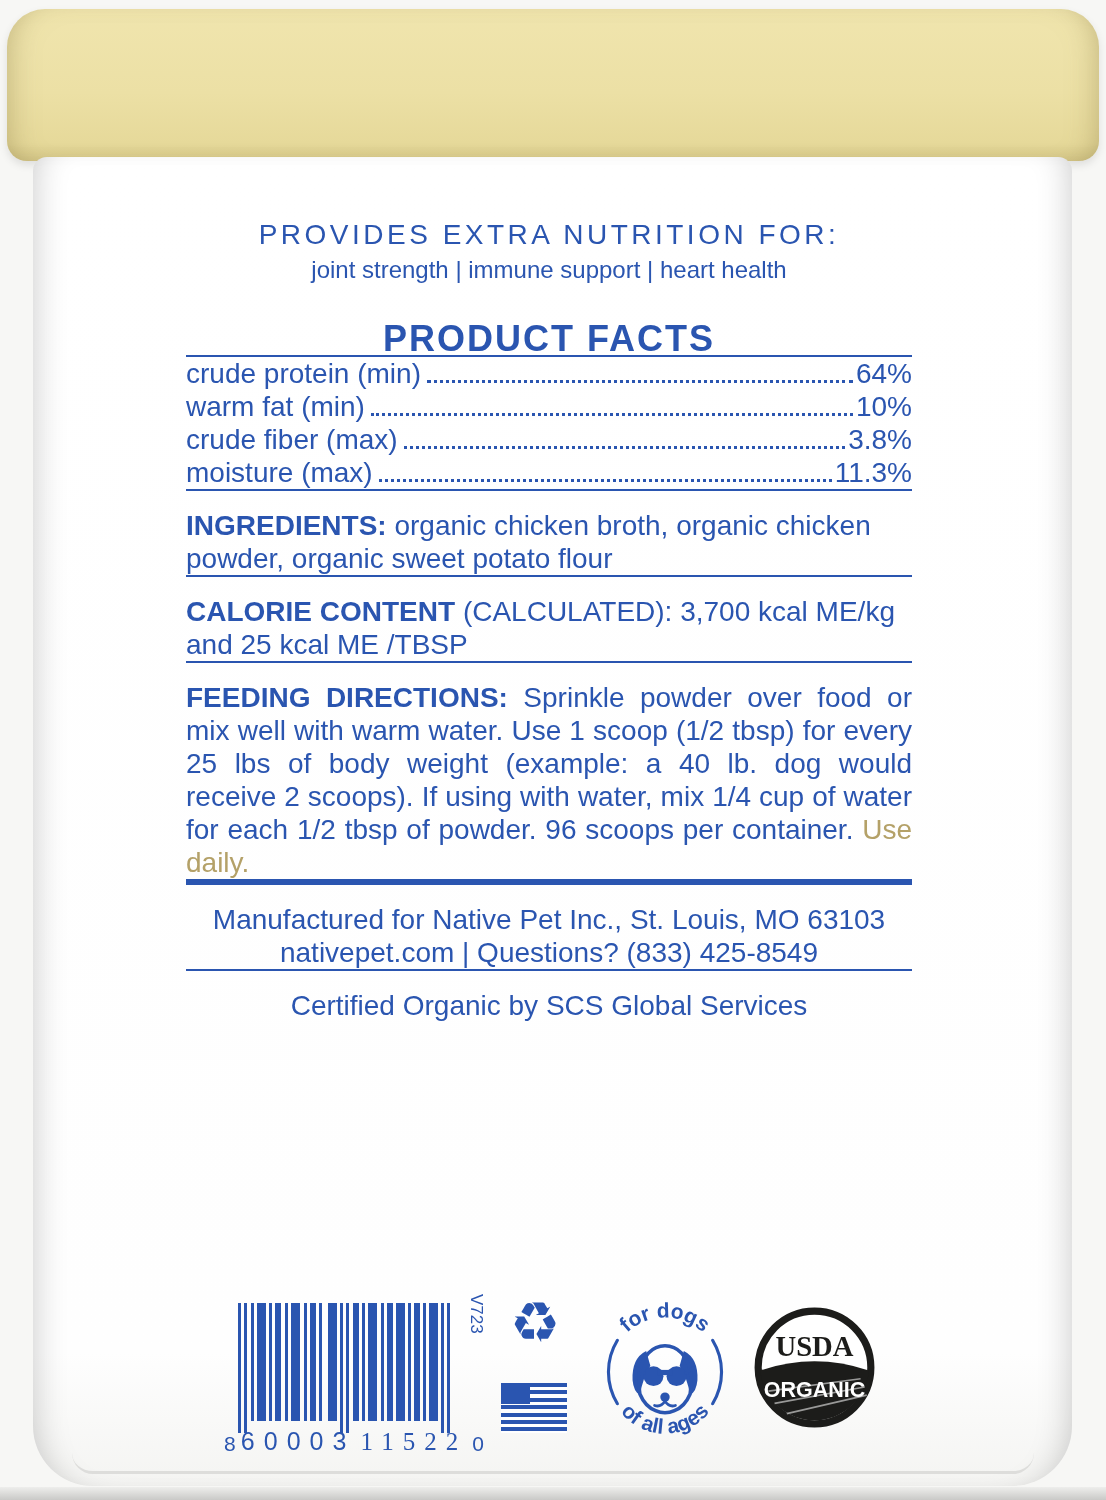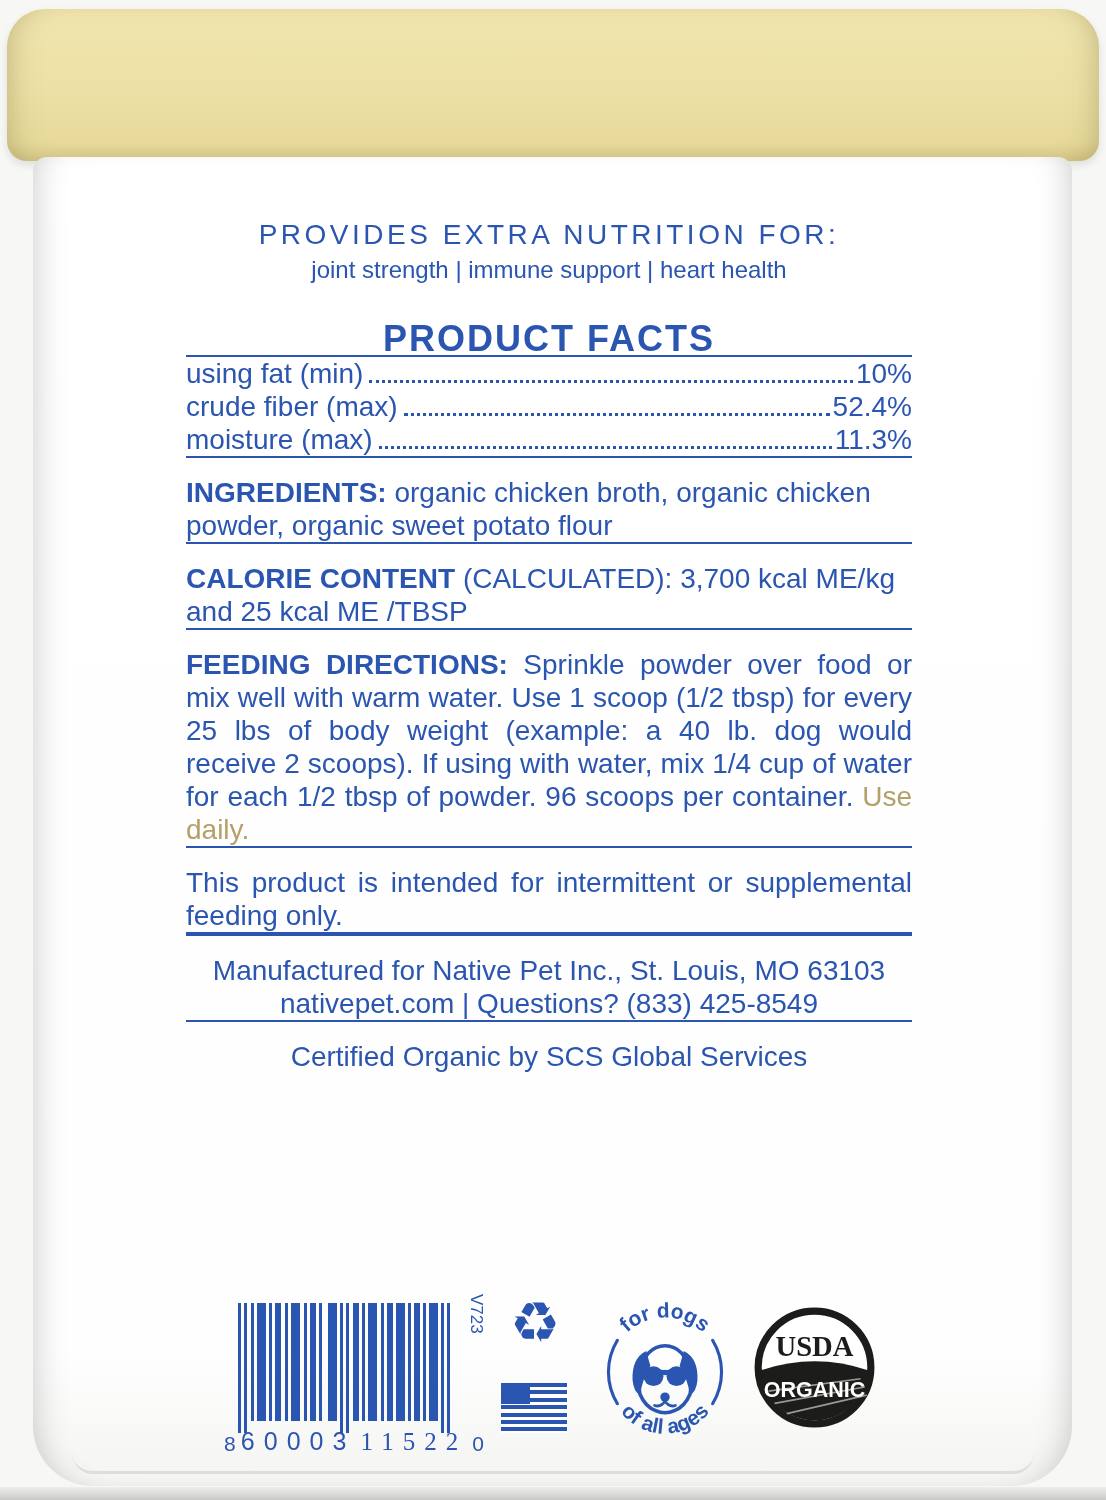--- a/index.html
+++ b/index.html
@@ -90,28 +90,33 @@
 
   <div class="label">
     <div class="center provides-title">PROVIDES EXTRA NUTRITION FOR:</div>
     <div class="center provides-sub">joint strength | immune support | heart health</div>
     <div class="center product-facts">PRODUCT FACTS</div>
 
     <hr class="rule r1">
 
 
     <div class="ga-row">
-      <span class="ga-label">using fat (min)</span>
+      <span class="ga-label">crude protein (min)</span>
+      <span class="leader"></span>
+      <span class="ga-value">64%</span>
+    </div>
+    <div class="ga-row">
+      <span class="ga-label">warm fat (min)</span>
       <span class="leader"></span>
       <span class="ga-value">10%</span>
     </div>
     <div class="ga-row">
       <span class="ga-label">crude fiber (max)</span>
       <span class="leader"></span>
-      <span class="ga-value">52.4%</span>
+      <span class="ga-value">3.8%</span>
     </div>
     <div class="ga-row">
       <span class="ga-label">moisture (max)</span>
       <span class="leader"></span>
       <span class="ga-value">11.3%</span>
     </div>
 
     <hr class="rule r2">
 
     <p class="para"><span class="b">INGREDIENTS:</span><span> organic chicken broth, organic chicken powder, organic sweet potato flour</span></p>
@@ -119,21 +124,20 @@
     <hr class="rule r3">
 
     <p class="para"><span class="b">CALORIE CONTENT</span><span> (CALCULATED): 3,700 kcal ME/kg and 25 kcal ME /TBSP</span></p>
 
     <hr class="rule r4">
 
     <p class="para just"><span class="b">FEEDING DIRECTIONS:</span><span> Sprinkle powder over food or mix well with warm water. Use 1 scoop (1/2 tbsp) for every 25 lbs of body weight (example: a 40 lb. dog would receive 2 scoops). If using with water, mix 1/4 cup of water for each 1/2 tbsp of powder. 96 scoops per container. </span><span class="gold">Use daily.</span></p>
 
     <hr class="rule r5">
 
-    <p class="para just mt16">This product is intended for intermittent or supplemental feeding only.</p>
 
     <hr class="rule r6">
 
 
     <hr class="rule r7">
 
     <p class="para center mt16"><span>Manufactured for Native Pet Inc., St. Louis, MO 63103</span><br><span>nativepet.com | Questions? (833) 425-8549</span></p>
 
     <hr class="rule r8">
 

